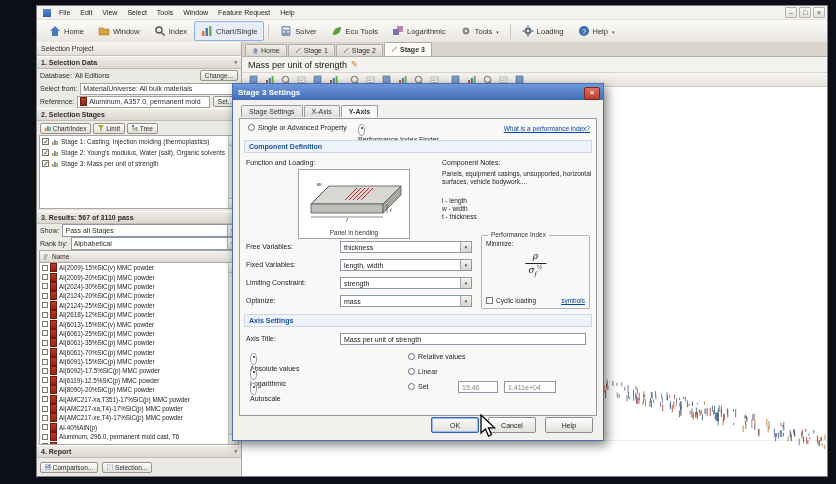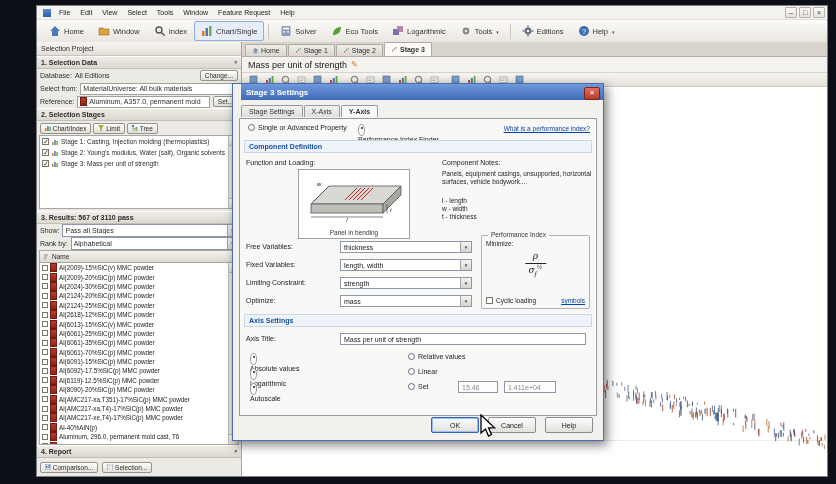--- a/index.html
+++ b/index.html
@@ -84,21 +84,21 @@
   .ct-icon:nth-child(6n){margin-right:5px;}
   .chart-area{flex:1;background:#fff;position:relative;overflow:hidden;}
   .ytick{position:absolute;left:8px;top:348px;font-size:6.5px;color:#555;}
   .gridline{position:absolute;left:22px;right:0;top:353px;height:1px;background:#ececec;}
   .scatter{position:absolute;right:0;top:286px;width:228px;height:84px;}
 
   
   .dialog{position:absolute;left:195px;top:77px;width:370px;height:356px;background:#f2f1ee;
           border:1px solid #46初;border:1px solid #4a6fae;box-shadow:3px 4px 10px rgba(0,0,0,.5);z-index:40;font-size:7px;color:#222;}
   .dlg-title{height:16px;background:linear-gradient(#6f99dc,#3f6cb8);color:#fff;font-size:8px;font-weight:bold;
-             display:flex;align-items:center;padding:0 5px;position:relative;margin-left:8px;}
+             display:flex;align-items:center;padding:0 5px;position:relative;}
   .dlg-close{position:absolute;right:3px;top:2.5px;width:14px;height:11px;background:linear-gradient(#e0705f,#b83a2c);
              border:1px solid #7d2519;border-radius:2px;color:#fff;font-size:7px;line-height:10px;text-align:center;}
   .dlg-tabs{position:absolute;left:8px;top:21px;display:flex;}
   .dlg-tab{font-size:7px;padding:2px 7px 1px 7px;background:linear-gradient(#f3f2ef,#e0deda);
            border:1px solid #9b99a1;border-bottom:none;border-radius:2px 2px 0 0;margin-right:1px;color:#333;}
   .dlg-tab.active{background:#f8f8f6;position:relative;z-index:2;padding-bottom:2px;font-weight:bold;}
   .dlg-page{position:absolute;left:6px;right:6px;top:34px;height:296px;border:1px solid #9b99a1;background:#f8f8f6;}
   .radio{width:7px;height:7px;border:1px solid #5f6a78;border-radius:50%;background:#fff;display:inline-block;
          vertical-align:-1px;margin-right:3px;position:relative;box-sizing:border-box;flex:none;}
   .radio.sel::after{content:"";position:absolute;left:1.5px;top:1.5px;width:2.5px;height:2.5px;border-radius:50%;background:#222;}
@@ -212,21 +212,21 @@
     <span class="tb-sep"></span>
     <span class="tb-item">
       <svg class="tb-icon" viewBox="0 0 12 12">
           <circle cx="6" cy="6" r="3.4" fill="#5f6d80"></circle>
           <circle cx="6" cy="6" r="1.3" fill="#f0eeea"></circle>
           <rect x="5.3" y="0.5" width="1.4" height="2" fill="#5f6d80"></rect>
           <rect x="5.3" y="9.5" width="1.4" height="2" fill="#5f6d80"></rect>
           <rect x="0.5" y="5.3" width="2" height="1.4" fill="#5f6d80"></rect>
           <rect x="9.5" y="5.3" width="2" height="1.4" fill="#5f6d80"></rect>
         </svg>
-      <span>Editions</span>
+      <span>Loading</span>
       </span>
     <span class="tb-item">
       <svg class="tb-icon" viewBox="0 0 12 12">
           <circle cx="6" cy="6" r="5" fill="#3e6db0"></circle>
           <text x="6" y="8.6" font-size="7.5" fill="#fff" text-anchor="middle" font-family="Liberation Sans">?</text>
         </svg>
       <span>Help</span>
         <span class="caret"></span>
       </span>
   </div>

